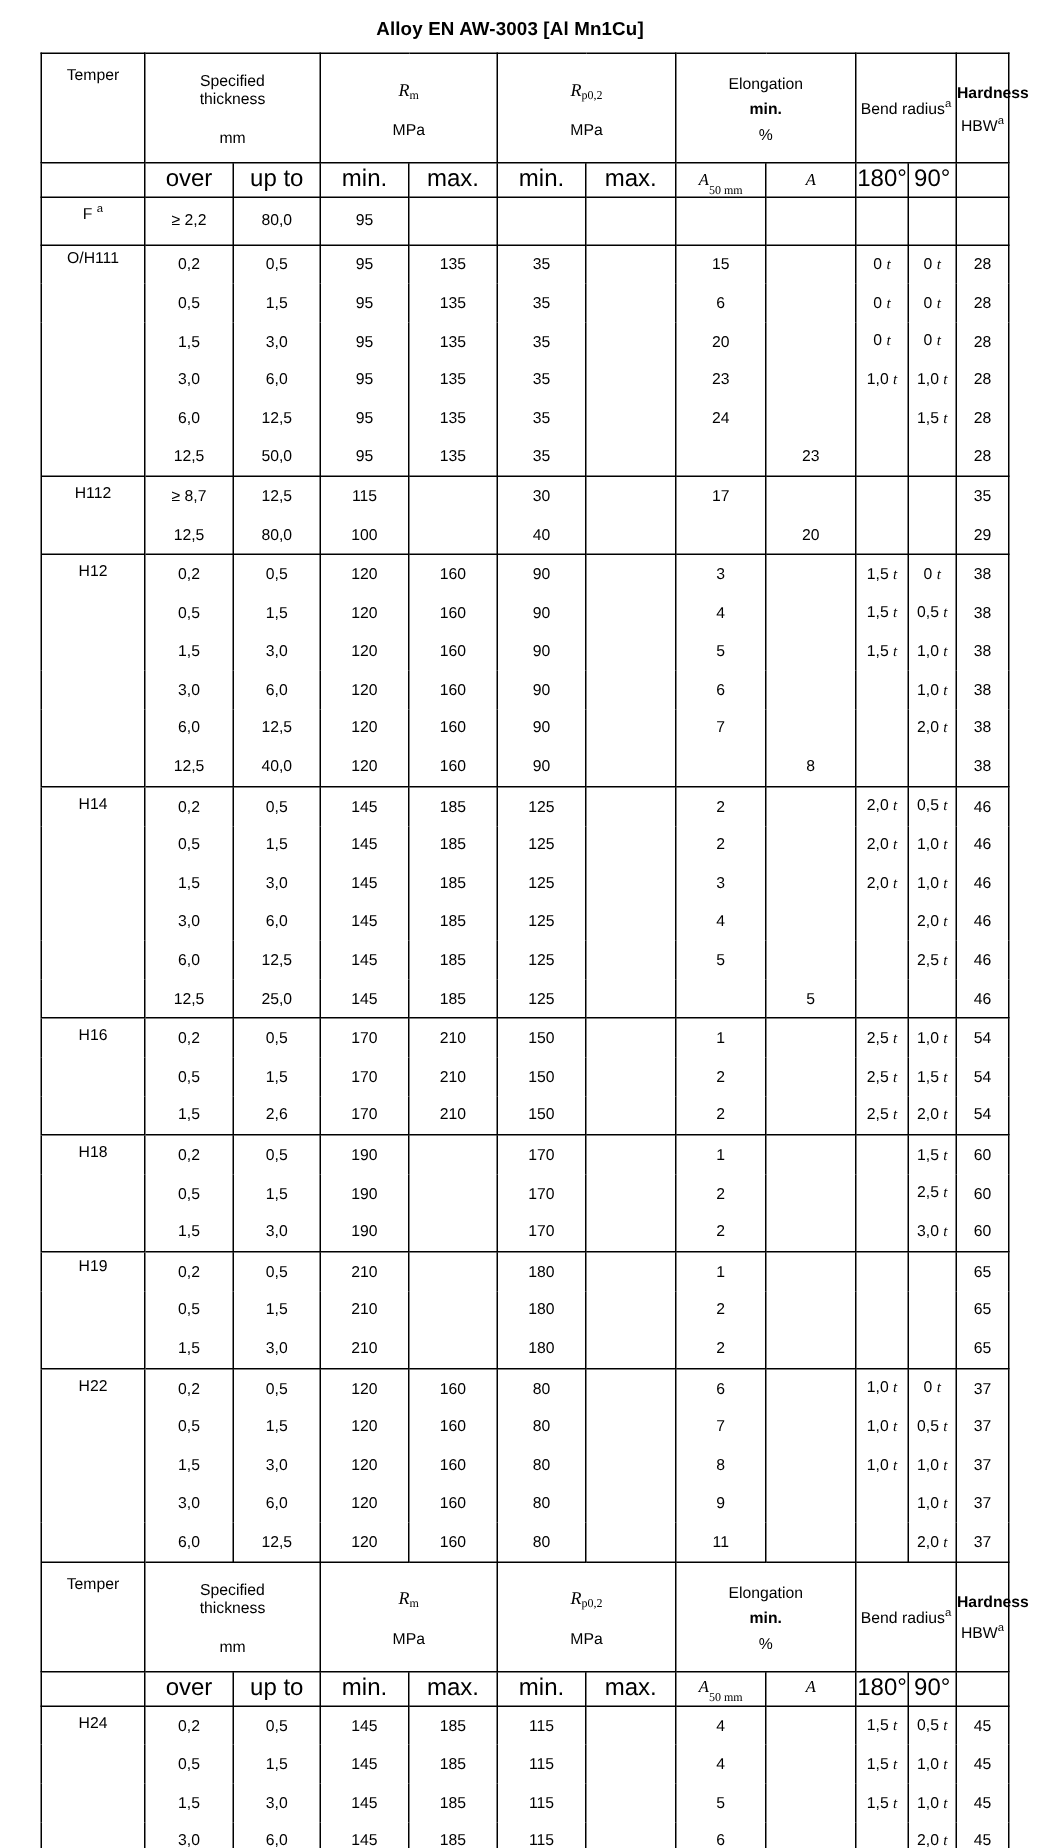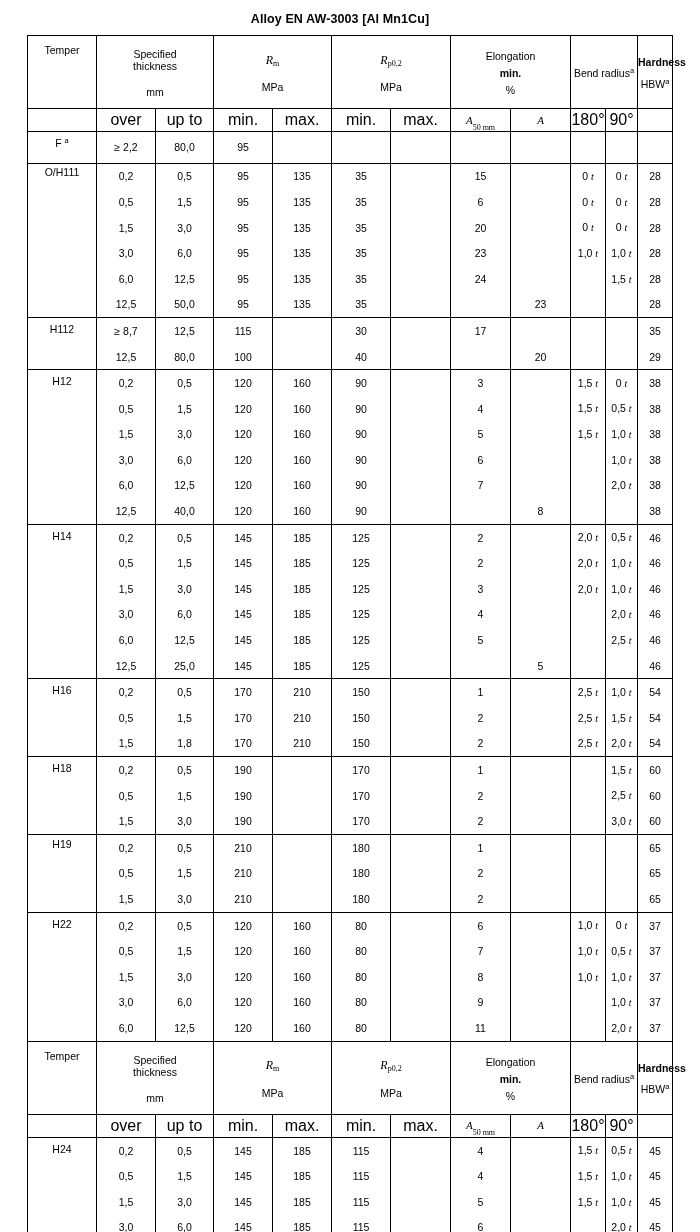--- a/index.html
+++ b/index.html
@@ -539,21 +539,21 @@
             <td>150</td>
             <td></td>
             <td>2</td>
             <td></td>
             <td class="bend">2,5 <i>t</i></td>
             <td class="bend">1,5 <i>t</i></td>
             <td>54</td>
           </tr>
           <tr class="data group-last">
             <td>1,5</td>
-            <td>1,8</td>
+            <td>2,6</td>
             <td>170</td>
             <td>210</td>
             <td>150</td>
             <td></td>
             <td>2</td>
             <td></td>
             <td class="bend">2,5 <i>t</i></td>
             <td class="bend">2,0 <i>t</i></td>
             <td>54</td>
           </tr>

